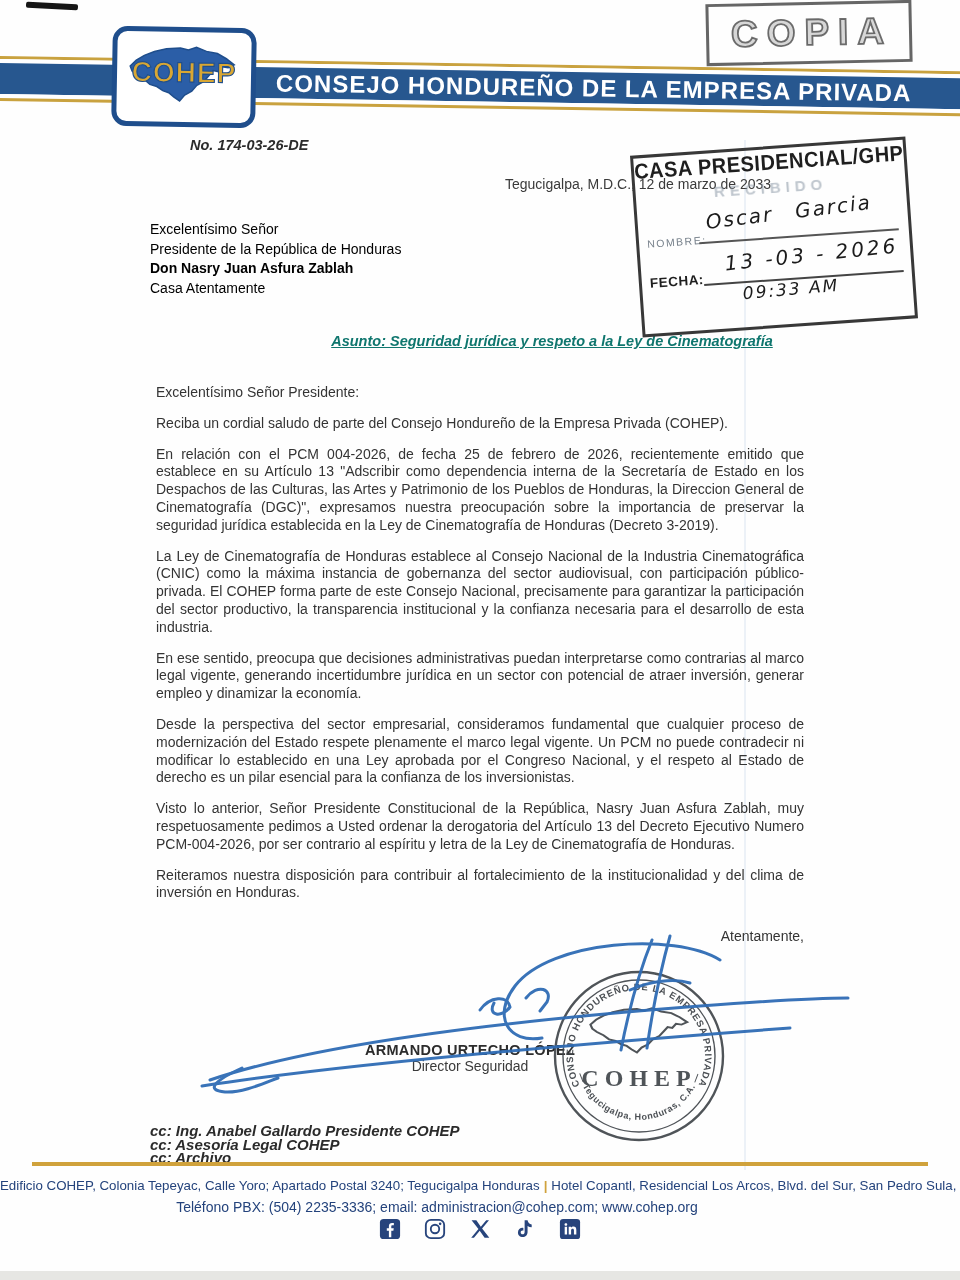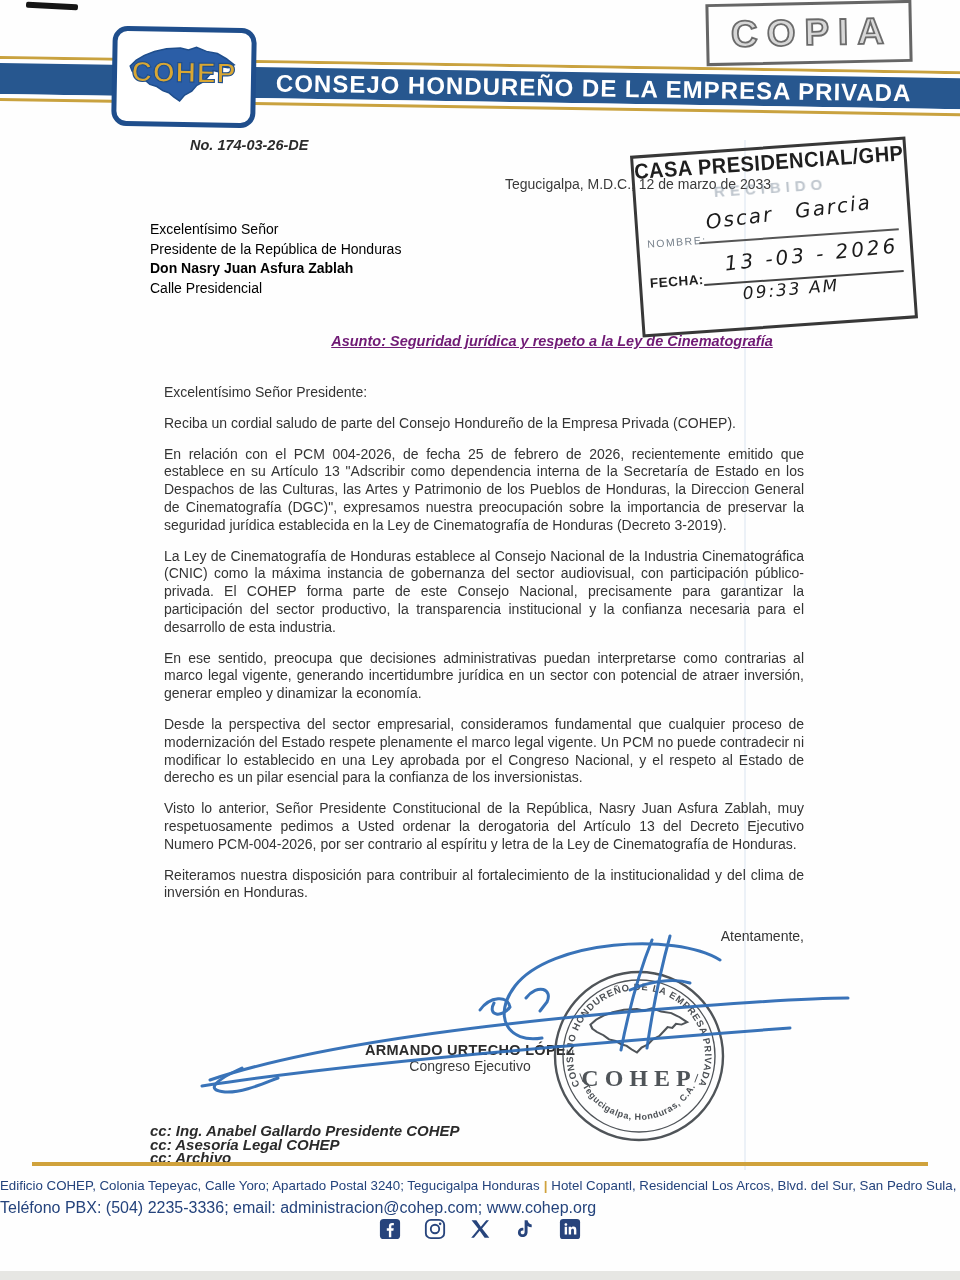--- a/index.html
+++ b/index.html
@@ -47,46 +47,46 @@
   .rs-date-value{position:absolute;top:96px;left:84px;font-size:20px;transform:rotate(-2deg);letter-spacing:3px;}
   .rs-fecha-label{position:absolute;left:8px;top:118px;font-size:13.5px;font-weight:bold;color:#1e1e1e;letter-spacing:.5px;}
   .rs-date-line{position:absolute;left:62px;right:8px;top:130px;border-bottom:2px solid #444;}
   .rs-time-value{position:absolute;top:131px;left:100px;font-size:17px;transform:rotate(-1deg);letter-spacing:2px;}
 
   
   .recipient{position:absolute;left:150px;top:220px;font-size:14px;line-height:19.5px;color:#000000;}
   .recipient .bold{font-weight:bold;}
 
   .subject{position:absolute;left:220px;top:333px;width:664px;text-align:center;font-size:14.5px;
-        font-weight:bold;font-style:italic;color:#701a75;}
+        font-weight:bold;font-style:italic;color:#0f766e;}
   .subject span{text-decoration:underline;}
 
   
   .body-block{position:absolute;left:148px;top:384px;width:656px;font-size:14px;line-height:17.8px;
         text-align:justify;color:#343434;}
-  .body-block p{margin:0 0 13px 16px;}
+  .body-block p{margin:0 0 13px 8px;}
   .body-block .salutation{text-align:left;}
   .body-block .closing{margin-top:26px;text-align:right;}
 
   
   .signature{position:absolute;left:180px;top:928px;z-index:4;}
   .seal{position:absolute;left:549px;top:966px;width:180px;height:180px;z-index:3;opacity:.92;}
   .signer{position:absolute;left:330px;top:1042px;width:280px;text-align:center;z-index:2;}
   .signer-name{font-size:14.5px;font-weight:bold;color:#2c2c2c;letter-spacing:.3px;}
   .signer-title{font-size:14px;color:#3a3a3a;}
 
   .cc-block{position:absolute;left:150px;top:1124px;font-size:15px;font-weight:bold;font-style:italic;
         line-height:13.5px;color:#2b2b2b;}
 
   
   .footer-divider{position:absolute;left:32px;top:1162px;width:896px;height:4px;background:#d0a23c;}
   .footer-line1{position:absolute;left:0;top:1178px;width:960px;text-align:center;font-size:13.3px;
         color:#24437c;white-space:nowrap;}
   .footer-line1 .sep{color:#d0a23c;font-weight:bold;padding:0 4px;}
-  .footer-line2{position:absolute;left:0;top:1199px;width:874px;font-size:16px;color:#24437c;}
+  .footer-line2{position:absolute;left:0;top:1199px;width:874px;text-align:center;font-size:14px;color:#24437c;}
   .social-row{position:absolute;left:0;top:1218px;width:960px;display:flex;justify-content:center;gap:23px;}
   .social-row svg{display:block;}
 </style>
 </head>
 <body>
 
 <div class="page">
 
   <div class="artifact-topleft"></div>
   <div class="scanline"></div>
@@ -124,21 +124,21 @@
     <div class="rs-date-value hand">13 -03 - 2026</div>
     <div class="rs-fecha-label">FECHA:</div>
     <div class="rs-date-line"></div>
     <div class="rs-time-value hand">09:33 AM</div>
   </div>
 
   <div class="recipient">
     <div>Excelentísimo Señor</div>
     <div>Presidente de la República de Honduras</div>
     <div class="bold">Don Nasry Juan Asfura Zablah</div>
-    <div>Calle Presidencial</div>
+    <div>Casa Atentamente</div>
   </div>
 
   <div class="subject">
     <span>Asunto: Seguridad jurídica y respeto a la Ley de Cinematografía</span>
   </div>
 
   <div class="body-block">
     <p class="salutation">Excelentísimo Señor Presidente:</p>
     <p>Reciba un cordial saludo de parte del Consejo Hondureño de la Empresa Privada (COHEP).</p>
     <p>En relación con el PCM 004-2026, de fecha 25 de febrero de 2026, recientemente emitido que establece en su Artículo 13 "Adscribir como dependencia interna de la Secretaría de Estado en los Despachos de las Culturas, las Artes y Patrimonio de los Pueblos de Honduras, la Direccion General de Cinematografía (DGC)", expresamos nuestra preocupación sobre la importancia de preservar la seguridad jurídica establecida en la Ley de Cinematografía de Honduras (Decreto 3-2019).</p>
@@ -177,21 +177,21 @@
       <textPath href="#sealBottom" startOffset="50%" text-anchor="middle">— Tegucigalpa, Honduras, C.A. —</textPath>
     </text>
     <g transform="translate(34,34) scale(0.93,0.82)">
       <path d="M8,30 L14,24 L22,19 L32,15 L44,12 L58,11 L66,13 L74,10 L84,14 L95,16 L104,21 L112,27 L106,30 L100,29 L96,34 L91,33 L87,38 L82,44 L75,48 L70,54 L63,58 L58,64 L52,60 L47,56 L41,54 L35,50 L28,48 L22,43 L15,39 L10,35 Z" fill="none" stroke="#41464b" stroke-width="2.4"></path>
     </g>
     <text x="90" y="120" text-anchor="middle" font-family="Liberation Serif, serif" font-size="24" font-weight="bold" fill="#41464b" letter-spacing="6">COHEP</text>
   </svg>
 
   <div class="signer">
     <div class="signer-name">ARMANDO URTECHO LÓPEZ</div>
-    <div class="signer-title">Congreso Ejecutivo</div>
+    <div class="signer-title">Director Seguridad</div>
   </div>
 
   <div class="cc-block">
     <div>cc: Ing. Anabel Gallardo Presidente COHEP</div>
     <div>cc: Asesoría Legal COHEP</div>
     <div>cc: Archivo</div>
   </div>
 
   <div class="footer-divider"></div>
   <div class="footer-line1">

